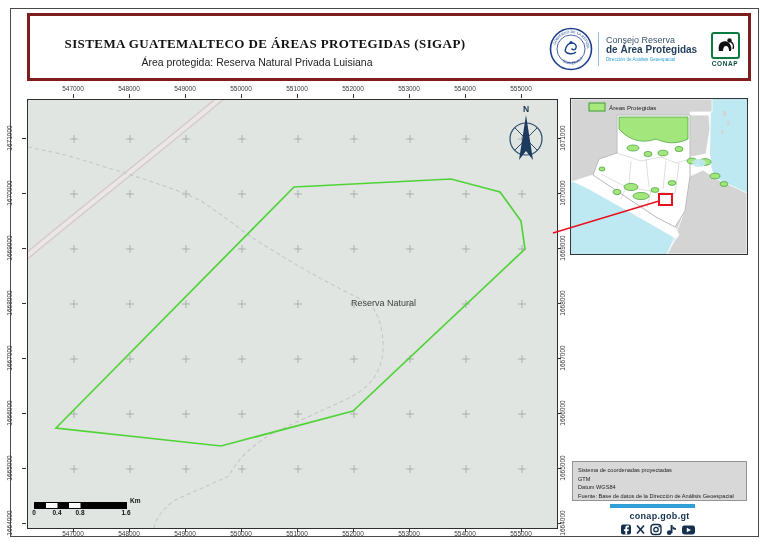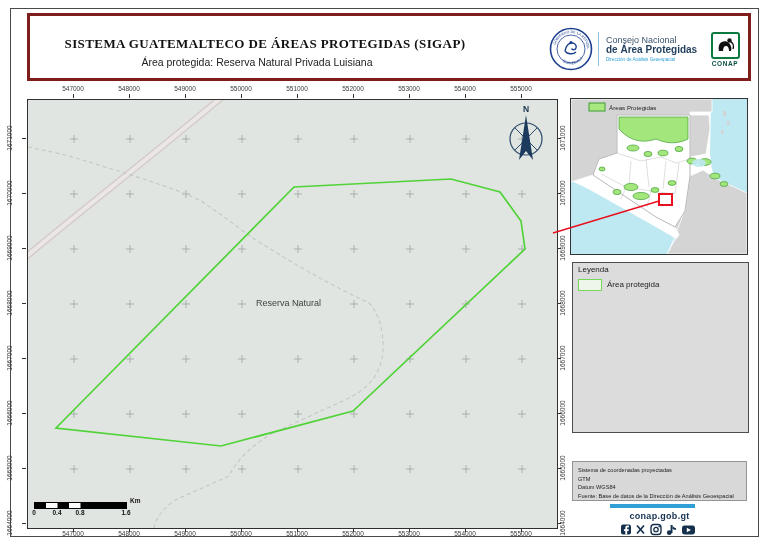--- a/index.html
+++ b/index.html
@@ -23,21 +23,21 @@
   .consejo .l2{font-size:10px;font-weight:bold;color:#1f3d5c;}
   .consejo .l3{font-size:4.6px;color:#2f9fd6;margin-top:2px;}
   .conap-logo{width:34px;text-align:center;margin-left:4px;}
   .conap-box{width:25px;height:23px;margin:0 auto;border:2px solid #0c7a3e;border-radius:3px;
         background:#fff;display:flex;align-items:center;justify-content:center;}
   .conap-label{font-size:6.5px;font-weight:bold;color:#0b4f45;letter-spacing:.6px;margin-top:1px;}
   
   .map-frame{position:absolute;left:27px;top:99px;width:529px;height:428px;
         border:1px solid #2f2f2f;background:#e1e5e1;}
   .map-frame svg.mapcanvas{position:absolute;left:0;top:0;}
-  .map-label{position:absolute;left:228px;top:197px;width:160px;text-align:left;
+  .map-label{position:absolute;left:228px;top:197px;width:160px;text-align:right;
         font-size:9px;line-height:1.4;color:#3d423d;
         text-shadow:0 0 2px #e1e5e1,0 0 2px #e1e5e1;}
   .tick{position:absolute;background:#333;}
   .tick.v{width:1px;height:4px;}
   .tick.h{width:4px;height:1px;}
   .tick-label{position:absolute;font-size:6.5px;color:#3a3a3a;white-space:nowrap;}
   .tick-label.top,.tick-label.bottom{transform:translateX(-50%);}
   .tick-label.side{transform:translate(-50%,-50%) rotate(-90deg);}
   .north-arrow{position:absolute;left:477px;top:2px;width:42px;height:64px;}
   .scalebar{position:absolute;left:6px;top:397px;width:150px;height:26px;}
@@ -85,21 +85,21 @@
           <textPath href="#sealTop" startOffset="8%">GOBIERNO DE LA REPÚBLICA</textPath>
         </text>
         <text font-size="3.8" fill="#1c3f8f" font-family="Liberation Sans,sans-serif">
           <textPath href="#sealBot" startOffset="28%">GUATEMALA</textPath>
         </text>
         <path d="M16,24 c1,-5 4,-8 7,-8 c3,0 5,2.5 4,5 c-1,2.5 -4,2 -4.5,0.5 M16,24 c2,3 8,4 11,1" fill="none" stroke="#1c3f8f" stroke-width="1.4"></path>
         <circle cx="22" cy="15.5" r="1.6" fill="#1c3f8f"></circle>
       </svg>
       <div class="logo-divider"></div>
       <div class="consejo">
-        <div class="l1">Consejo Nacional</div>
+        <div class="l1">Consejo Reserva</div>
         <div class="l2">de Área Protegidas</div>
         <div class="l3">Dirección de Análisis Geoespacial</div>
       </div>
       <div class="conap-logo">
         <div class="conap-box">
           <svg width="19" height="17" viewBox="0 0 19 17">
             <path d="M3,14 c-1,-4 0,-8 3,-9 c2,-1 5,-1 7,1 c2,2 3,5 2,8 l-2,0 c0,-3 -1,-5 -3,-5 c-2,0 -3,2 -3,5 Z" fill="#111"></path>
             <circle cx="13.5" cy="3.5" r="2.2" fill="#111"></circle>
             <path d="M15,5 c2,1 3,4 2,7" fill="none" stroke="#111" stroke-width="1.4"></path>
           </svg>
@@ -255,25 +255,20 @@
           <rect x="152" y="12" width="3" height="5"></rect>
           <rect x="156" y="22" width="2.5" height="4"></rect>
           <rect x="150" y="31" width="2.5" height="4"></rect>
         </g>
       <rect x="88" y="95" width="13" height="11" fill="none" stroke="#e8101f" stroke-width="2"></rect>
       <rect x="18" y="4" width="16" height="8" fill="#a9e87e" stroke="#3f9c35" stroke-width="1"></rect>
       <text x="38" y="10.5" font-size="6.2" fill="#222" font-family="Liberation Sans,sans-serif">Áreas Protegidas</text>
     </svg>
   </div>
 
-  <div class="legend-box">
-    <div class="legend-title">Leyenda</div>
-    <div class="legend-swatch"></div>
-    <div class="legend-label">Área protegida</div>
-  </div>
 
   <div class="credits-box">
     <div>Sistema de coordenadas proyectadas</div>
     <div>GTM</div>
     <div>Datum WGS84</div>
     <div>Fuente: Base de datos de la Dirección de Análisis Geoespacial</div>
   </div>
 
   <div class="blue-bar"></div>
   <div class="website">conap.gob.gt</div>

